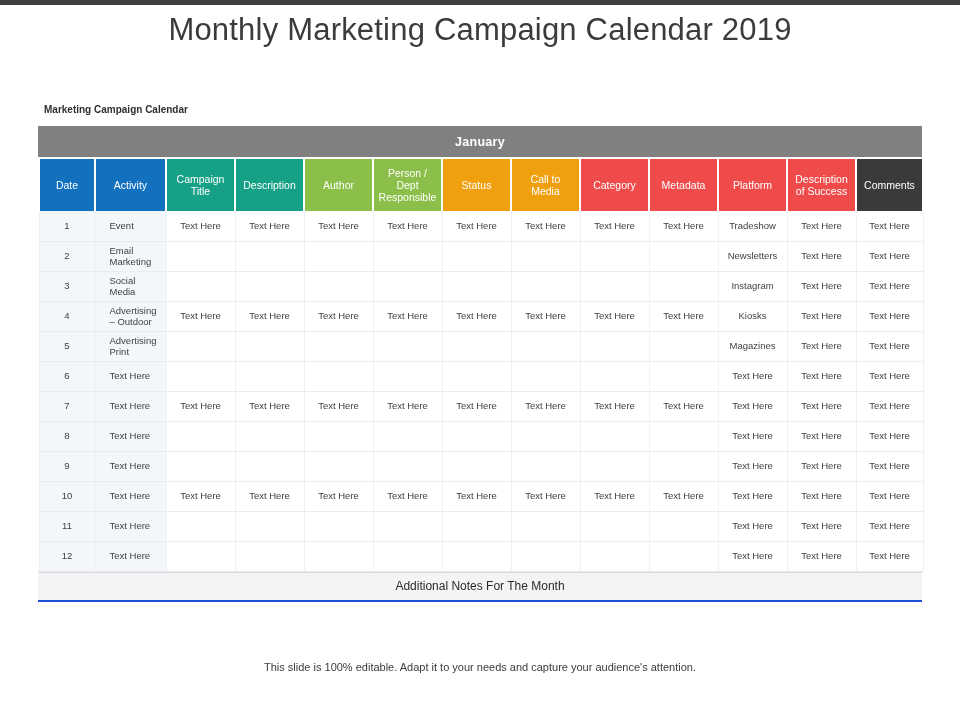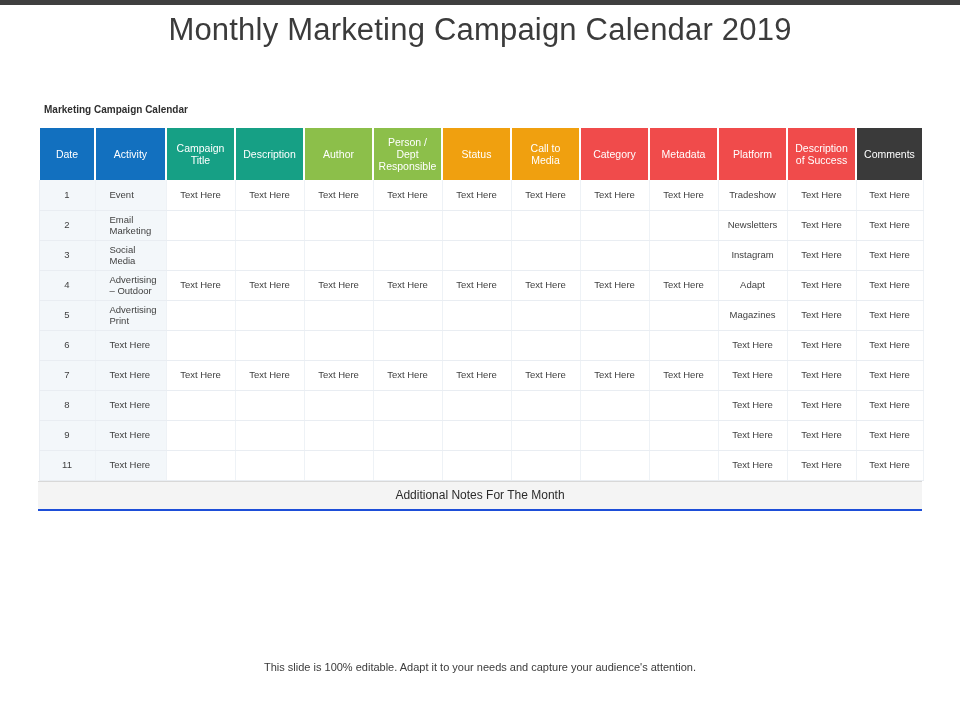--- a/index.html
+++ b/index.html
@@ -160,20 +160,21 @@
 <div class="slide-top-rule"></div>
 
 <div class="slide">
 
   <div class="slide-title">Monthly Marketing Campaign Calendar 2019</div>
 
   <div class="table-caption">Marketing Campaign Calendar</div>
 
   <div class="table-wrap">
 
+    <div class="month-band">January</div>
 
     <table class="cal">
       <colgroup id="cal-colgroup">
           <col style="width: 56px;">
           <col style="width: 71px;">
           <col style="width: 69px;">
           <col style="width: 69px;">
           <col style="width: 69px;">
           <col style="width: 69px;">
           <col style="width: 69px;">
@@ -251,21 +252,21 @@
             <td class="col-date">4</td>
             <td class="col-activity">Advertising – Outdoor</td>
             <td>Text Here</td>
             <td>Text Here</td>
             <td>Text Here</td>
             <td>Text Here</td>
             <td>Text Here</td>
             <td>Text Here</td>
             <td>Text Here</td>
             <td>Text Here</td>
-            <td>Adapt</td>
+            <td>Kiosks</td>
             <td>Text Here</td>
             <td>Text Here</td>
           </tr>
           <tr class="data-row">
             <td class="col-date">5</td>
             <td class="col-activity">Advertising Print</td>
             <td></td>
             <td></td>
             <td></td>
             <td></td>
@@ -331,21 +332,51 @@
             <td></td>
             <td></td>
             <td></td>
             <td></td>
             <td></td>
             <td>Text Here</td>
             <td>Text Here</td>
             <td>Text Here</td>
           </tr>
           <tr class="data-row">
+            <td class="col-date">10</td>
+            <td class="col-activity">Text Here</td>
+            <td>Text Here</td>
+            <td>Text Here</td>
+            <td>Text Here</td>
+            <td>Text Here</td>
+            <td>Text Here</td>
+            <td>Text Here</td>
+            <td>Text Here</td>
+            <td>Text Here</td>
+            <td>Text Here</td>
+            <td>Text Here</td>
+            <td>Text Here</td>
+          </tr>
+          <tr class="data-row">
             <td class="col-date">11</td>
+            <td class="col-activity">Text Here</td>
+            <td></td>
+            <td></td>
+            <td></td>
+            <td></td>
+            <td></td>
+            <td></td>
+            <td></td>
+            <td></td>
+            <td>Text Here</td>
+            <td>Text Here</td>
+            <td>Text Here</td>
+          </tr>
+          <tr class="data-row">
+            <td class="col-date">12</td>
             <td class="col-activity">Text Here</td>
             <td></td>
             <td></td>
             <td></td>
             <td></td>
             <td></td>
             <td></td>
             <td></td>
             <td></td>
             <td>Text Here</td>

